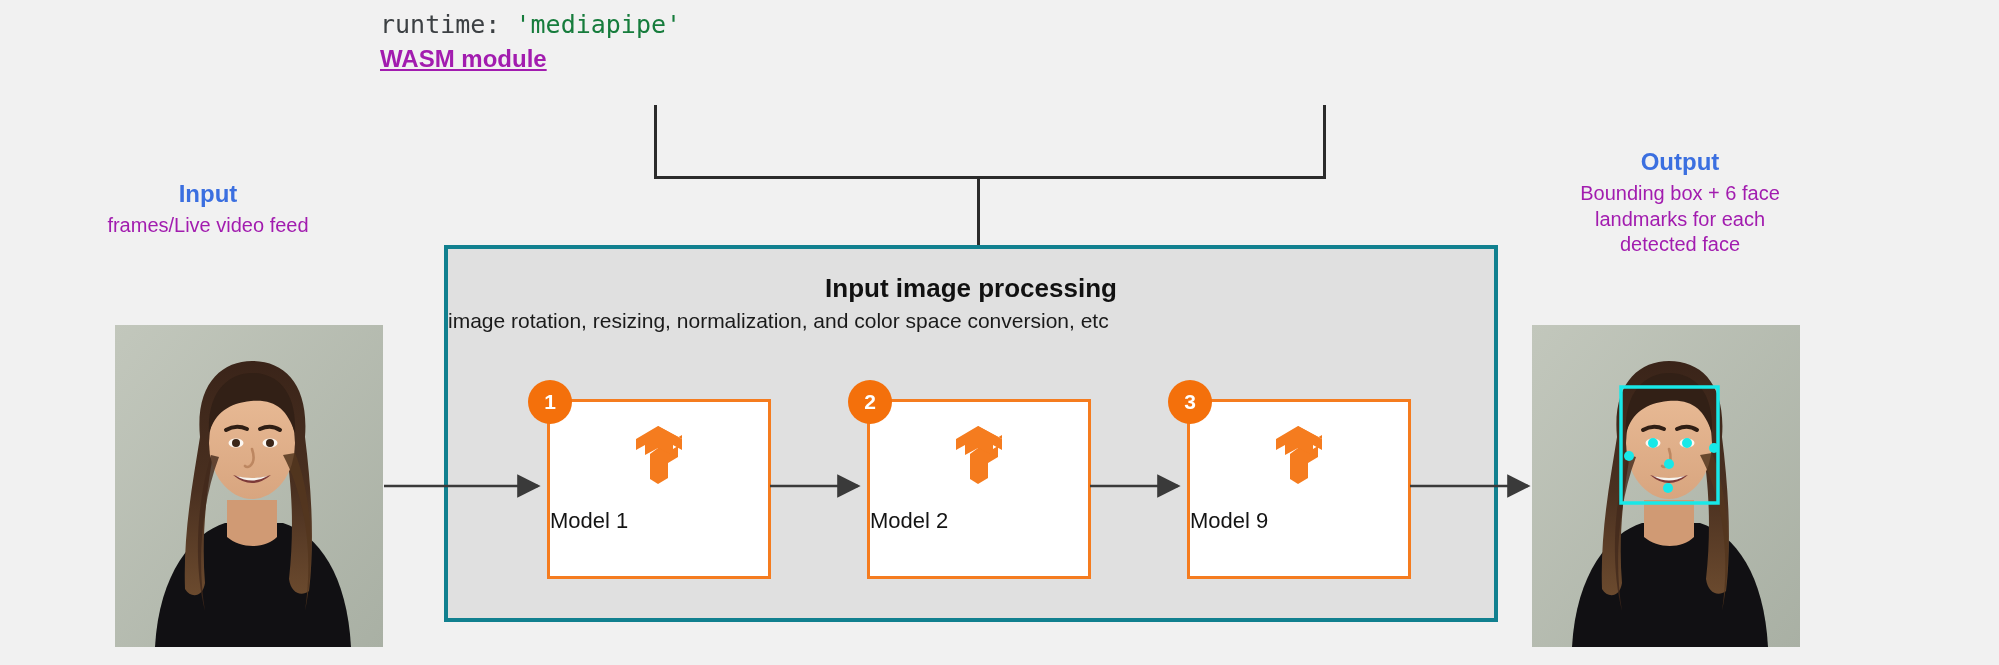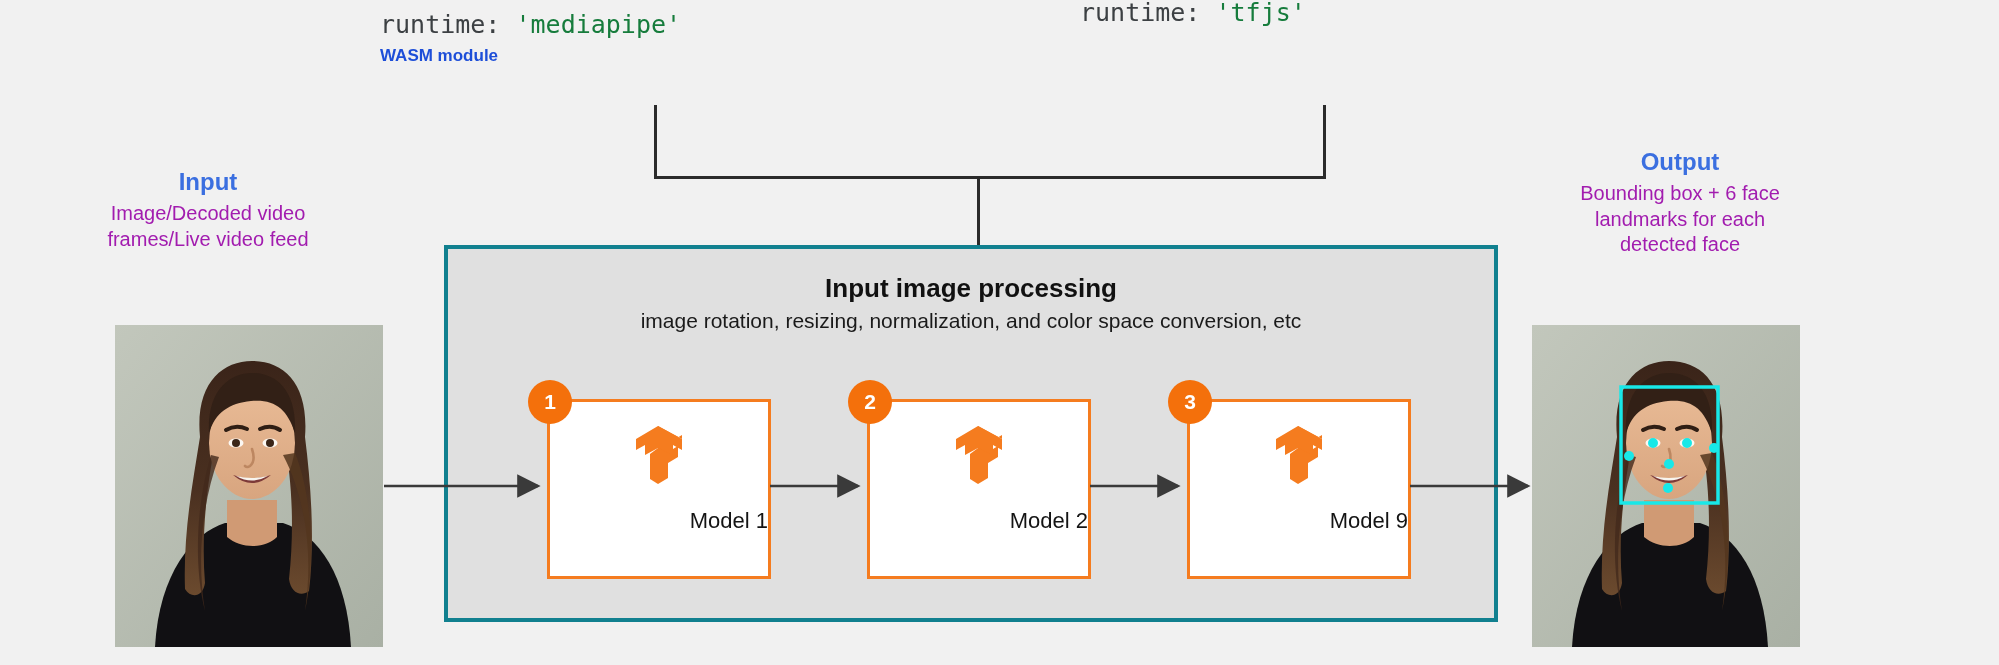--- a/index.html
+++ b/index.html
@@ -31,24 +31,25 @@
   .runtime-code {
     font-family: "DejaVu Sans Mono", "Liberation Mono", monospace;
     font-size: 25px;
     color: #3c4043;
     letter-spacing: 0px;
     white-space: nowrap;
   }
   .runtime-code .str { color: #167c3c; }
   .runtime-sub {
     margin-top: 10px;
-    font-size: 17px;
+    font-size: 24px;
     font-weight: bold;
-    color: #1d4ed8;
+    color: #a21caf;
     white-space: nowrap;
+    text-decoration: underline;
   }
 
   #caption-mediapipe { left: 380px; top: 12px; width: 340px; }
   #caption-tfjs      { left: 1080px; top: 0px;  width: 340px; }
 
   
   .bracket { position: absolute; left: 600px; top: 95px; }
 
   
   .side-label {
@@ -60,21 +61,21 @@
     font-size: 24px;
     font-weight: bold;
     color: #3b6fe0;
     margin-bottom: 5px;
   }
   .side-desc {
     font-size: 20px;
     color: #a21caf;
     line-height: 1.28;
   }
-  #label-input  { left: 58px;  top: 168px; }
+  #label-input  { left: 58px;  top: 180px; }
   #label-output { left: 1530px; top: 148px; }
 
   
   .photo {
     position: absolute;
     overflow: hidden;
     background: #b6bcb0;
   }
   #photo-input  { left: 115px;  top: 325px; width: 268px; height: 322px; }
   #photo-output { left: 1532px; top: 325px; width: 268px; height: 322px; }
@@ -97,21 +98,20 @@
     top: 24px;
     text-align: center;
     font-size: 26px;
     font-weight: bold;
     color: #111;
   }
   #panel-subtitle {
     position: absolute;
     left: 0; right: 0;
     top: 60px;
-    text-align: center;
     font-size: 21px;
     color: #1a1a1a;
   }
 
   
   .model-box {
     position: absolute;
     top: 150px;
     width: 224px;
     height: 180px;
@@ -144,21 +144,21 @@
     left: 50%;
     top: 22px;
     transform: translateX(-50%);
     width: 54px;
     height: 62px;
   }
   .model-name {
     position: absolute;
     left: 0; right: 0;
     bottom: 42px;
-    text-align: right;
+    text-align: left;
     font-size: 22px;
     color: #141414;
   }
 
   
   .arrow-layer {
     position: absolute;
     inset: 0;
     pointer-events: none;
   }
@@ -168,33 +168,30 @@
 
 <div class="stage">
 
   <div class="runtime-caption" id="caption-mediapipe">
     <div class="runtime-code"><span>runtime:</span>
       <span class="str">'mediapipe'</span></div>
     <div class="runtime-sub">WASM module</div>
   </div>
 
   <div class="runtime-caption" id="caption-tfjs">
-    <div class="runtime-code"><span>runtime:</span>
-      <span class="str">'tfjs'</span></div>
   </div>
 
   <svg class="bracket" width="800" height="160" viewBox="0 0 800 160">
     <path d="M 55.5 10 L 55.5 82.5 L 724.5 82.5 L 724.5 10" fill="none" stroke="#2b2b2b" stroke-width="3"></path>
     <path d="M 378.5 82.5 L 378.5 152" fill="none" stroke="#2b2b2b" stroke-width="3"></path>
   </svg>
 
   <div class="side-label" id="label-input">
     <div class="side-title">Input</div>
     <div class="side-desc">
-      <div>Image/Decoded video</div>
       <div>frames/Live video feed</div>
     </div>
   </div>
 
   <div class="side-label" id="label-output">
     <div class="side-title">Output</div>
     <div class="side-desc">
       <div>Bounding box + 6 face</div>
       <div>landmarks for each</div>
       <div>detected face</div>

